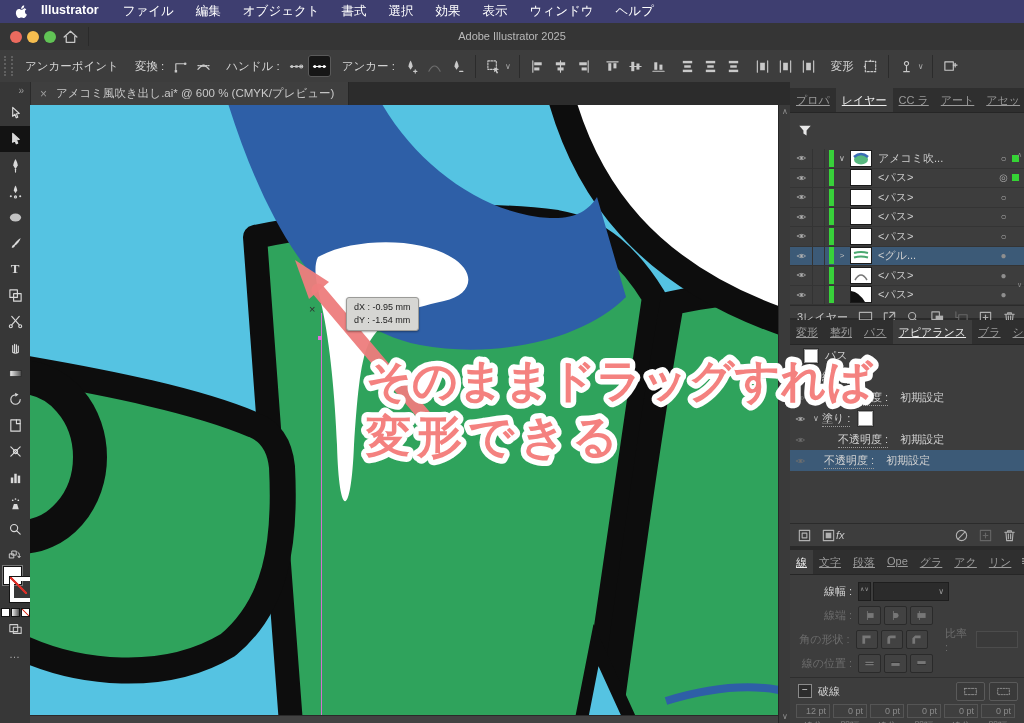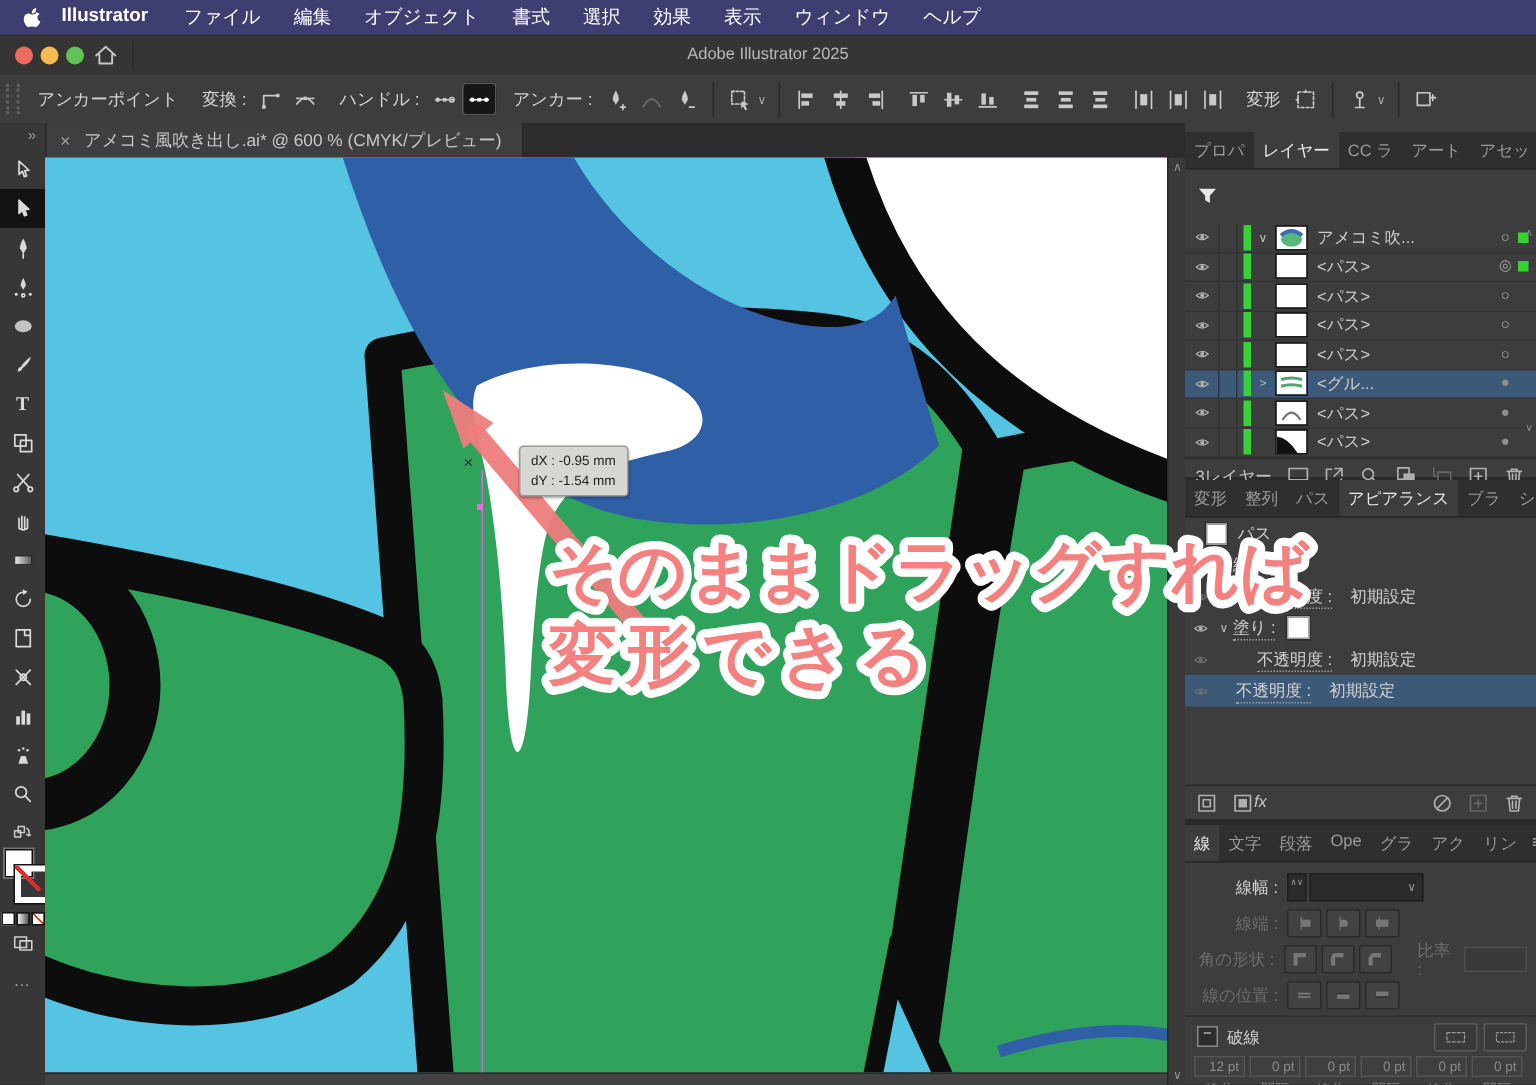--- a/index.html
+++ b/index.html
@@ -63,21 +63,21 @@
   #measure-tooltip{left:316px;top:192px;background:#d6d6d3;border:1px solid #9b9b98;border-radius:3px;padding:3px 7px;font-size:9px;line-height:13px;color:#1d1d1d;z-index:5;box-shadow:0 1px 2px rgba(0,0,0,.35);}
   #vscroll{left:778px;top:105px;width:12px;height:618px;background:#3a3a3a;border-left:1px solid #272727;color:#909090;font-size:8px;text-align:center;}
   #vscroll .sa-top{position:absolute;top:2px;left:0;right:0;}
   #vscroll .sa-bot{position:absolute;bottom:2px;left:0;right:0;}
   #hscroll{left:30px;top:715px;width:748px;height:8px;background:#424242;border-top:1px solid #2a2a2a;}
   #annotation{left:356px;top:350px;z-index:60;pointer-events:none;}
   
   #rightcol{left:790px;top:82px;width:234px;height:641px;background:#2a2a2a;}
   .section{position:absolute;left:0;width:234px;background:#3d3d3d;}
   .panel-tabs{height:24px;background:#2f2f2f;display:flex;align-items:stretch;color:#9b9b9b;font-size:11px;border-bottom:1px solid #262626;overflow:hidden;}
-  .ptab{padding:5px 6px 0 6px;white-space:nowrap;}
+  .ptab{padding:5px 6px 0 6px;white-space:nowrap;text-decoration:underline;}
   .ptab.active{background:#3d3d3d;color:#ececec;}
   .pmenu{margin-left:auto;padding:4px 8px 0 4px;color:#b5b5b5;font-size:12px;}
   
   .search-wrap{height:36px;display:flex;align-items:center;padding:0 8px;gap:7px;}
   .search-box{flex:1;height:22px;background:#2a2a2a;border:1px solid #232323;border-radius:3px;display:flex;align-items:center;padding:0 6px;gap:5px;color:#8f8f8f;}
   .search-box svg{width:12px;height:12px;}
   .search-box input{background:transparent;border:none;outline:none;color:#cfcfcf;font-size:11px;width:100%;font-family:inherit;}
   .search-box input::placeholder{color:#909090;}
   .funnel-ico{color:#e8e8e8;width:14px;height:14px;}
   .funnel-ico svg{width:14px;height:14px;}

